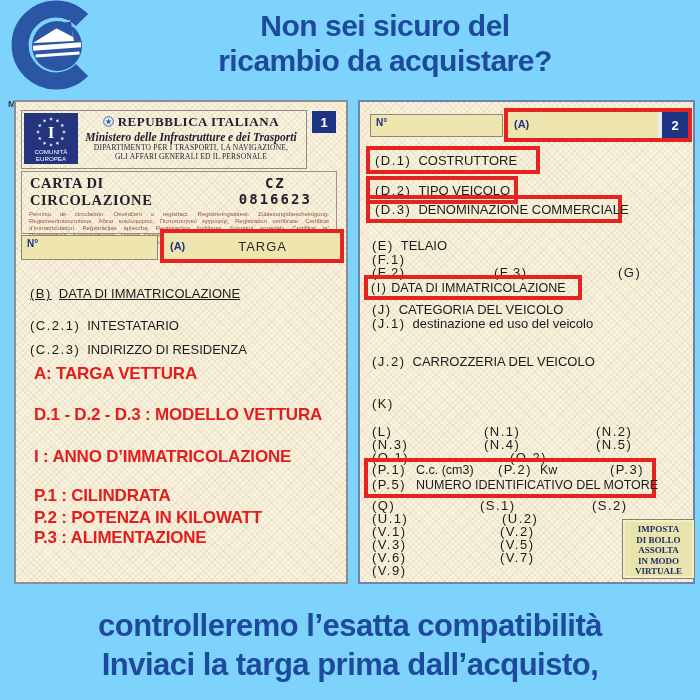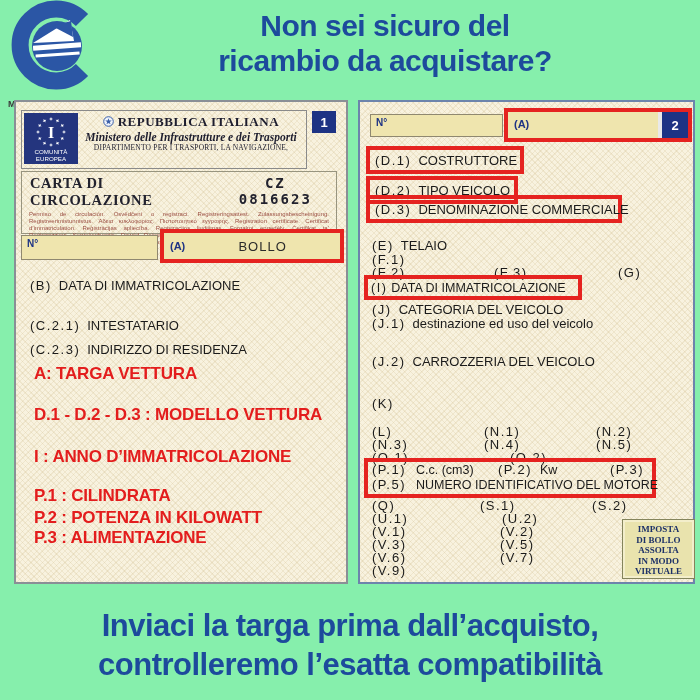--- a/index.html
+++ b/index.html
@@ -1,16 +1,16 @@
 <!DOCTYPE html>
 <html><head>
 <meta charset="utf-8">
 <style>
   html,body{margin:0;padding:0;background:#ffffff;}
-  .canvas{position:relative;width:700px;height:700px;background:#86efac;overflow:hidden;
+  .canvas{position:relative;width:700px;height:700px;background:#7dd3fc;overflow:hidden;
           font-family:"Liberation Sans",sans-serif;}
   .abs{position:absolute;}
 
   
   .headline{position:absolute;left:115px;top:8px;width:540px;text-align:center;
             font-weight:bold;font-size:30px;line-height:35px;color:#1d4a9c;letter-spacing:-.5px;}
   .footer{position:absolute;left:0;top:606px;width:700px;text-align:center;
           font-weight:bold;font-size:31px;line-height:39px;color:#1d4a9c;letter-spacing:-.5px;}
   .modlbl{position:absolute;left:8px;top:99px;font-size:9px;font-weight:bold;color:#3a3a3a;}
 
@@ -107,43 +107,44 @@
       <div class="hdr-text">
         <div class="country">
           <svg width="11" height="11" viewBox="0 0 11 11" style="vertical-align:-1px">
             <circle cx="5.5" cy="5.5" r="4.8" fill="#eef2fa" stroke="#3a5fa8" stroke-width="1"></circle>
             <path d="M5.5,2.2 L6.3,4.5 L8.7,4.5 L6.8,6 L7.5,8.3 L5.5,6.9 L3.5,8.3 L4.2,6 L2.3,4.5 L4.7,4.5 Z" fill="#3a5fa8"></path>
           </svg>
           <span>REPUBBLICA ITALIANA</span>
         </div>
         <div class="ministry">Ministero delle Infrastrutture e dei Trasporti</div>
         <div class="dept">DIPARTIMENTO PER I TRASPORTI, LA NAVIGAZIONE,</div>
+        <div class="dept">GLI AFFARI GENERALI ED IL PERSONALE</div>
       </div>
     </div>
 
     <div class="badge badge1">1</div>
 
     <div class="carta-box">
       <div class="carta-row">
         <span class="carta-title">CARTA DI CIRCOLAZIONE</span>
         <span class="carta-num">CZ 0816623</span>
       </div>
       <div class="multilang">Permiso de circulación. Osvědčení o registraci. Registreringsattest. Zulassungsbescheinigung. Registreerimistunnistus. Άδεια κυκλοφορίας. Πιστοποιητικό εγγραφής. Registration certificate. Certificat d’immatriculation. Reģistrācijas apliecība. Registracijos liudijimas. Forgalmi engedély. Ċertifikat ta’ Reġistrazzjoni. Kentekenbewijs. Dowód Rejestracyjny. Certificado de matrícula. Osvedčenie o evidencii. Prometno dovoljenje. Rekisteröintitodistus. Registreringsbevis. Prometna dozvola.</div>
     </div>
 
     <div class="yfield abs" style="left:5px;top:133px;width:137px;height:25px;">
       <span>N°</span>
     </div>
 
     <div class="redbox abs" style="left:144px;top:127px;width:184px;height:34px;display:flex;align-items:center;">
       <span style="color:#1d3384;font-weight:bold;font-size:11px;margin-left:6px;">(A)</span>
-      <span style="flex:1;text-align:center;font-size:13px;color:#2a2a2a;letter-spacing:1px;">BOLLO</span>
-    </div>
-
-    <div class="fld" style="left:14px;top:176px;">
+      <span style="flex:1;text-align:center;font-size:13px;color:#2a2a2a;letter-spacing:1px;">TARGA</span>
+    </div>
+
+    <div class="fld" style="left:14px;top:184px;text-decoration:underline;">
       <span class="fcode">(B)</span><span>DATA DI IMMATRICOLAZIONE</span>
     </div>
     <div class="fld" style="left:14px;top:216px;">
       <span class="fcode">(C.2.1)</span><span>INTESTATARIO</span>
     </div>
     <div class="fld" style="left:14px;top:240px;">
       <span class="fcode">(C.2.3)</span><span>INDIRIZZO DI RESIDENZA</span>
     </div>
 
     <div class="ann" style="top:262px;">A: TARGA VETTURA</div>
@@ -159,21 +160,21 @@
     <div class="yfield abs" style="left:10px;top:12px;width:133px;height:23px;">
       <span>N°</span>
     </div>
 
     <div class="redbox abs" style="left:144px;top:6px;width:188px;height:34px;display:flex;align-items:stretch;">
       <span style="flex:1;color:#1d3384;font-weight:bold;font-size:11px;padding:6px 0 0 6px;">(A)</span>
       <span style="width:4px;background:#e9e9e9;"></span>
       <span class="badge" style="width:26px;">2</span>
     </div>
 
-    <div class="redlab" style="left:6px;top:44px;width:158px;height:28px;">
+    <div class="redlab" style="left:6px;top:44px;width:174px;height:28px;">
       <span class="fcode">(D.1)</span>
         <span>COSTRUTTORE</span>
     </div>
     <div class="redlab" style="left:6px;top:74px;width:152px;height:28px;">
       <span class="fcode">(D.2)</span>
         <span>TIPO VEICOLO</span>
     </div>
     <div class="redlab" style="left:6px;top:93px;width:256px;height:28px;">
       <span class="fcode">(D.3)</span>
         <span>DENOMINAZIONE COMMERCIALE</span>
@@ -237,17 +238,17 @@
     <div class="stamp">
       <div>IMPOSTA</div>
       <div>DI BOLLO</div>
       <div>ASSOLTA</div>
       <div>IN MODO</div>
       <div>VIRTUALE</div>
     </div>
   </div>
 
   <div class="footer">
+    <div>controlleremo l’esatta compatibilità</div>
     <div>Inviaci la targa prima dall’acquisto,</div>
-    <div>controlleremo l’esatta compatibilità</div>
   </div>
 
 </div>
 
 </body></html>

